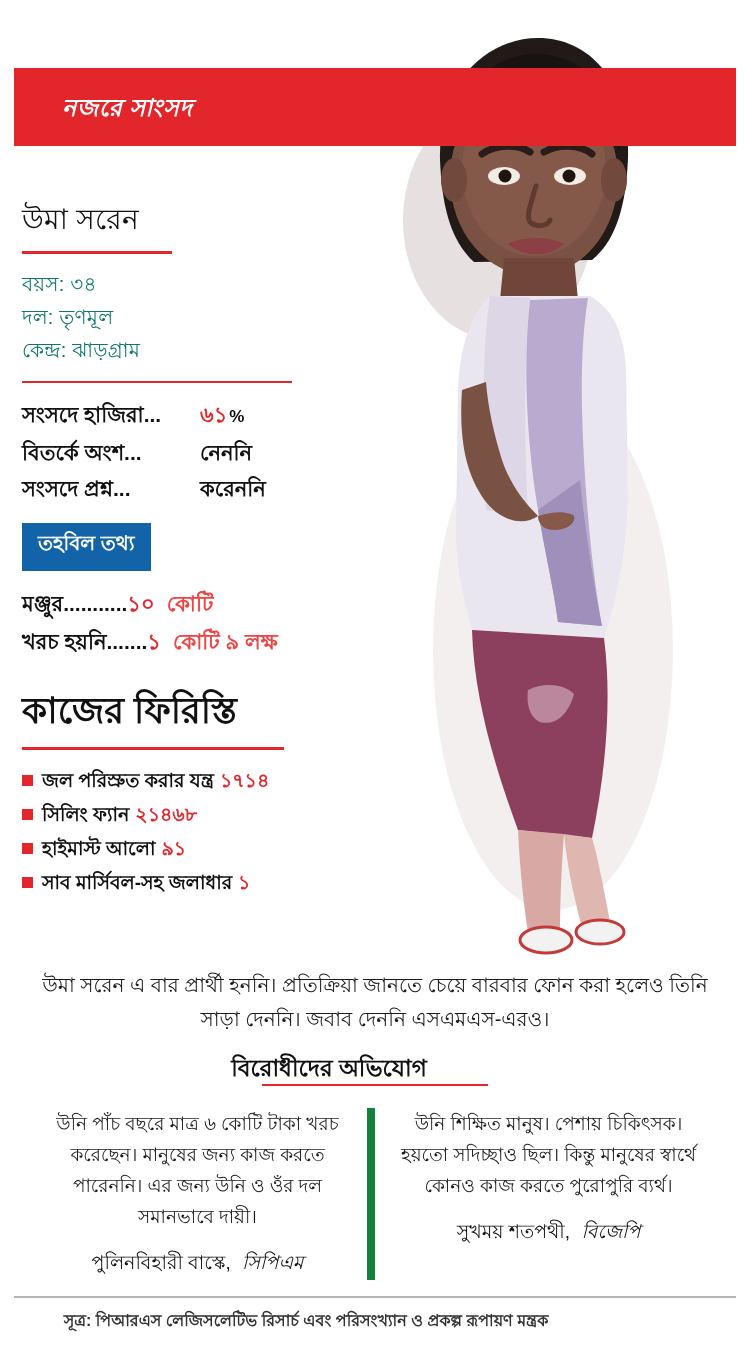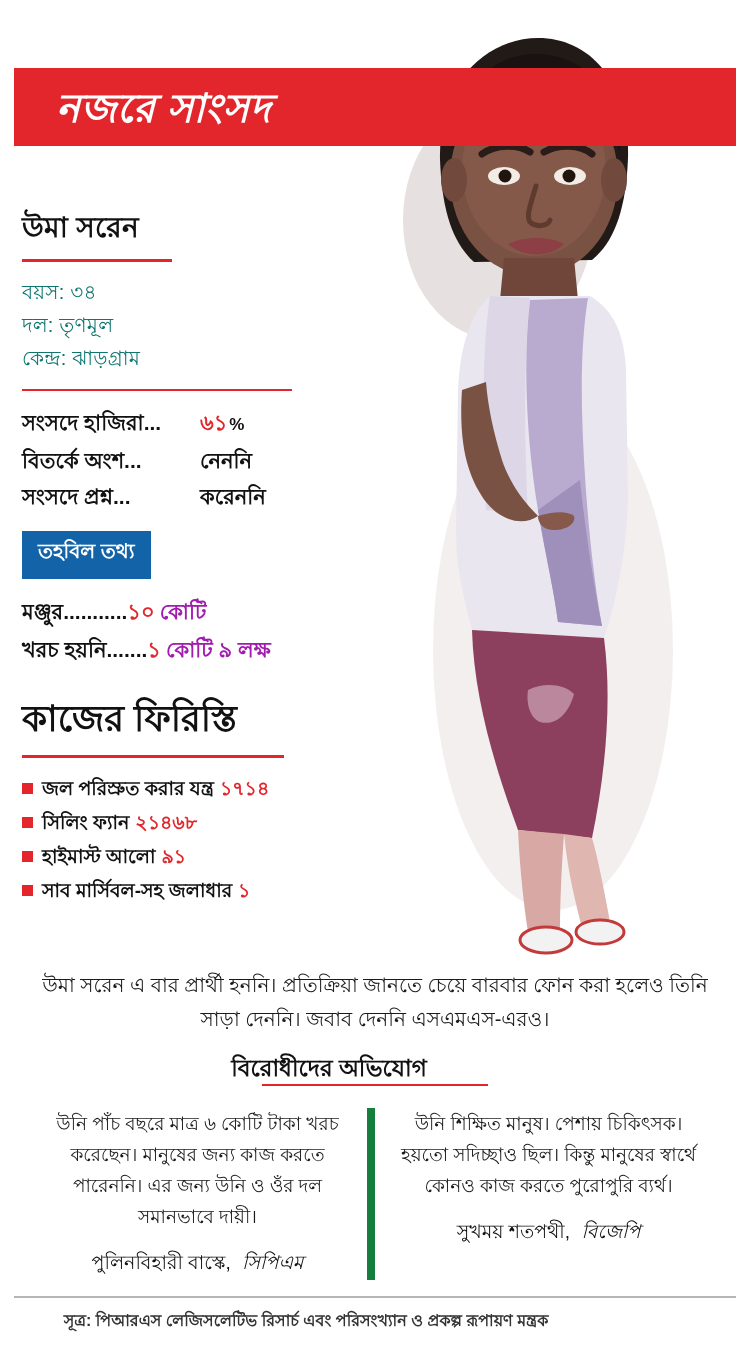--- a/index.html
+++ b/index.html
@@ -26,23 +26,23 @@
   .header-band {
     position: absolute;
     left: 14px;
     top: 68px;
     width: 722px;
     height: 78px;
     background: #e3262b;
   }
   .header-title {
     position: absolute;
-    left: 56px;
+    left: 62px;
     top: 78px;
-    font-size: 40px;
+    font-size: 24px;
     font-weight: bold;
     color: #ffffff;
     letter-spacing: 0.5px;
     font-style: italic;
     line-height: 60px;
   }
 
   
   .photo-wrap {
     position: absolute;
@@ -62,23 +62,23 @@
 
   
   .left-col {
     position: absolute;
     left: 22px;
     top: 190px;
     width: 350px;
   }
   .mp-name {
     font-size: 28px;
-    font-weight: bold;
-    color: #111;
-    margin: 16px 0 6px 0;
+    font-weight: normal;
+    color: #111;
+    margin: 8px 0 6px 0;
     letter-spacing: 0.3px;
   }
   .rule-red {
     width: 150px;
     height: 3px;
     background: #e3262b;
     margin: 2px 0 14px 0;
   }
   .rule-red.w260 { width: 262px; }
 
@@ -136,21 +136,21 @@
   .fund-row {
     display: flex;
     align-items: baseline;
     font-size: 21px;
     font-weight: bold;
     line-height: 38px;
     color: #111;
   }
   .fund-label { white-space: pre; }
   .fund-amount { color: #e3262b; font-weight: bold; }
-  .fund-suffix { color: #a21caf; font-weight: bold; margin-left: 5px; }
+  .fund-suffix { color: #ef4444; font-weight: bold; margin-left: 12px; }
 
   .section-head {
     font-size: 36px;
     font-weight: bold;
     color: #111;
     margin: 22px 0 4px 0;
   }
 
   .work-item {
     font-size: 19px;

